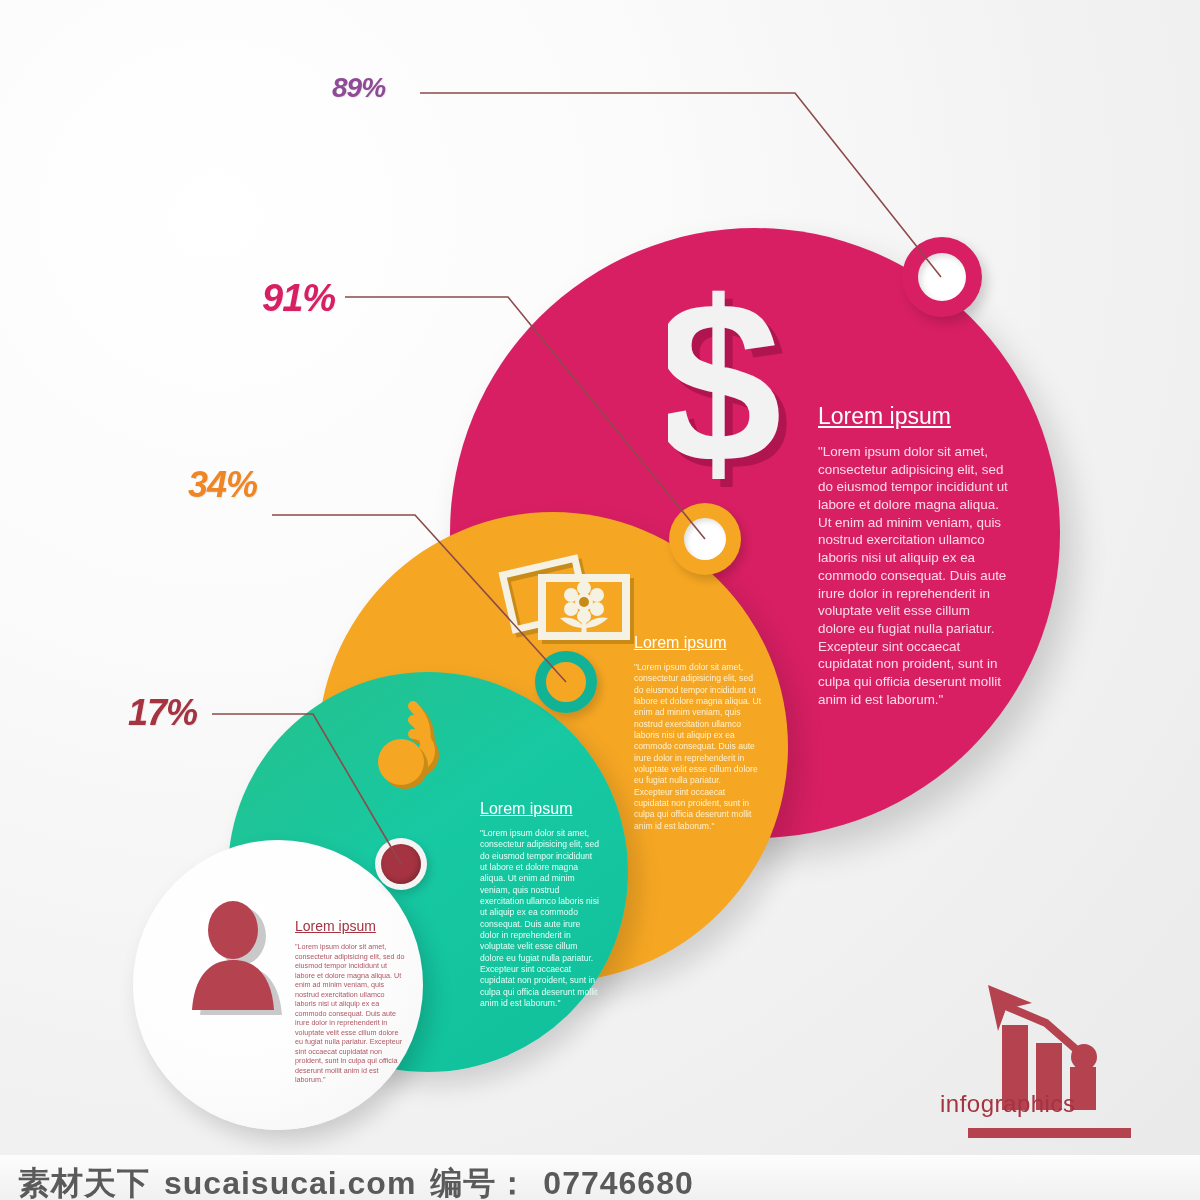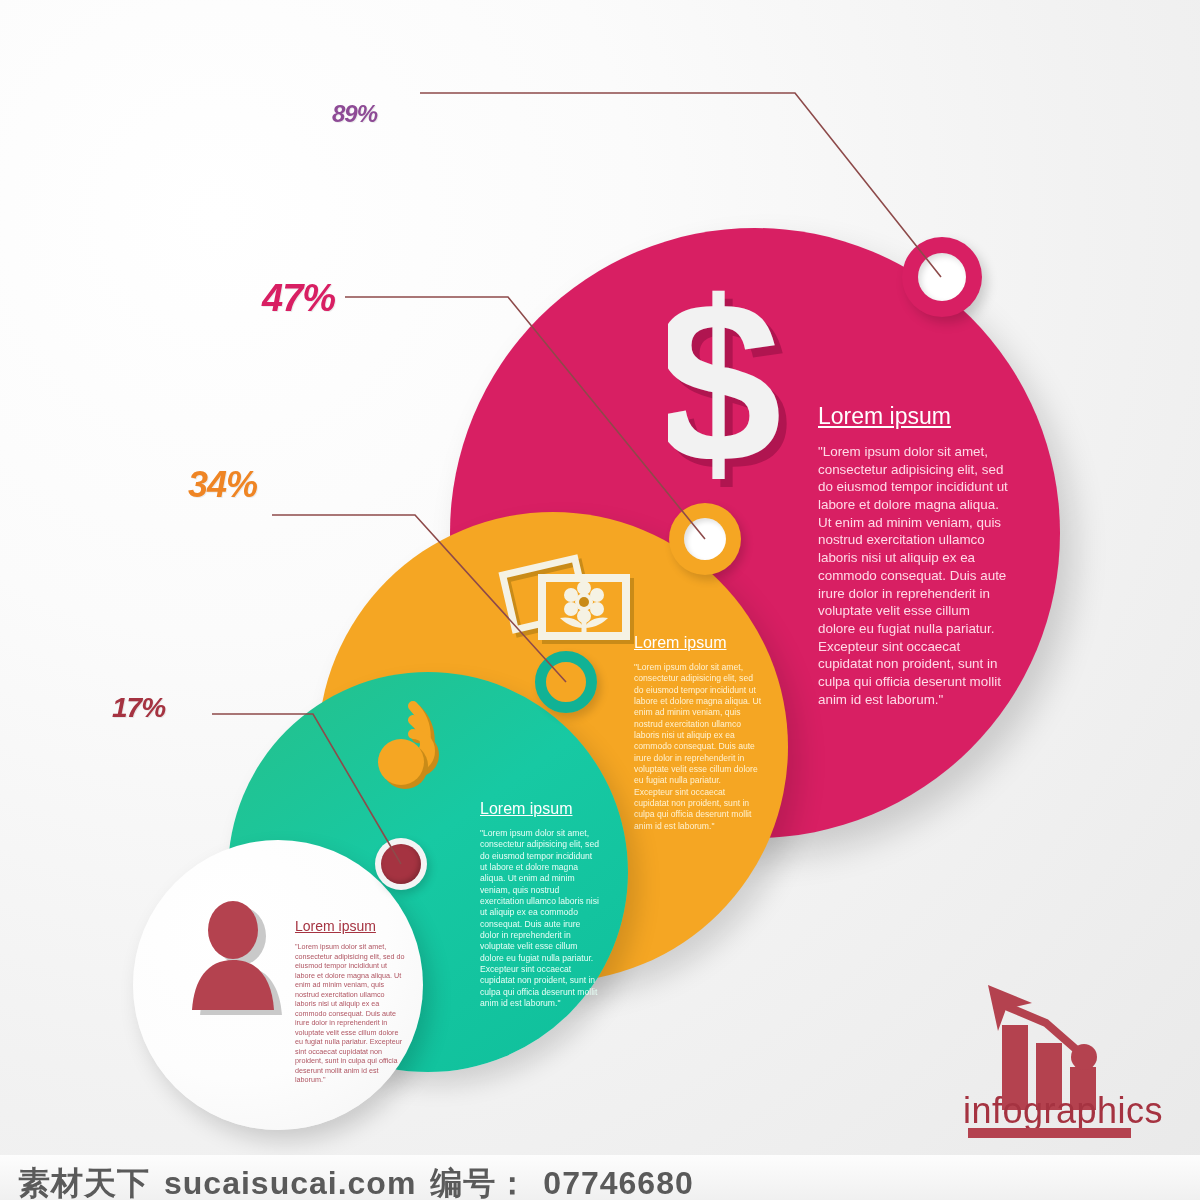--- a/index.html
+++ b/index.html
@@ -30,24 +30,24 @@
   
   .pct {
     position: absolute;
     font-weight: bold;
     font-style: italic;
     letter-spacing: -1px;
     z-index: 45;
     white-space: nowrap;
     text-shadow: 1px 1px 0 rgba(0,0,0,0.07);
   }
-  .pct-89 { left: 332px; top: 72px;  font-size: 24px; color: #8e4b96; margin-top: 28px; }
+  .pct-89 { left: 332px; top: 72px;  font-size: 28px; color: #8e4b96; }
   .pct-47 { left: 262px; top: 277px; font-size: 38px; color: #d81f63; }
   .pct-34 { left: 188px; top: 464px; font-size: 36px; color: #ef8524; }
-  .pct-17 { left: 112px; top: 692px; font-size: 28px; color: #a53341; }
+  .pct-17 { left: 128px; top: 692px; font-size: 36px; color: #a53341; }
 
   
   .bubble {
     position: absolute;
     border-radius: 50%;
   }
   .bubble .heading {
     position: absolute;
     font-weight: 400;
     white-space: nowrap;
@@ -202,22 +202,22 @@
 
   
   #logo {
     position: absolute;
     left: 960px; top: 975px;
     width: 175px; height: 155px;
     z-index: 35;
   }
   #logo-text {
     position: absolute;
-    left: 963px; top: 1090px;
-    font-size: 36px;
+    left: 940px; top: 1090px;
+    font-size: 24px;
     letter-spacing: 0.5px;
     color: #a53341;
     z-index: 35;
     white-space: nowrap;
   }
   #logo-rule {
     position: absolute;
     left: 968px; top: 1128px;
     width: 163px; height: 10px;
     background: #b4424f;
@@ -253,21 +253,21 @@
     <polyline points="420,93 795,93 941,277" fill="none" stroke="#8d4a4a" stroke-width="1.6"></polyline>
 
     <polyline points="345,297 508,297 705,539" fill="none" stroke="#8d4a4a" stroke-width="1.6"></polyline>
 
     <polyline points="272,515 415,515 566,682" fill="none" stroke="#8d4a4a" stroke-width="1.6"></polyline>
 
     <polyline points="212,714 313,714 401,864" fill="none" stroke="#8d4a4a" stroke-width="1.6"></polyline>
   </svg>
 
   <div class="pct pct-89">89%</div>
-  <div class="pct pct-47">47%</div>
+  <div class="pct pct-47">91%</div>
   <div class="pct pct-34">34%</div>
   <div class="pct pct-17">17%</div>
 
   <div class="bubble" id="bubble-pink">
     <div class="heading">Lorem ipsum</div>
     <div class="body">"Lorem ipsum dolor sit amet, consectetur adipisicing elit, sed do eiusmod tempor incididunt ut labore et dolore magna aliqua. Ut enim ad minim veniam, quis nostrud exercitation ullamco laboris nisi ut aliquip ex ea commodo consequat. Duis aute irure dolor in reprehenderit in voluptate velit esse cillum dolore eu fugiat nulla pariatur. Excepteur sint occaecat cupidatat non proident, sunt in culpa qui officia deserunt mollit anim id est laborum."</div>
   </div>
 
   <div class="icon-wrap" id="icon-dollar">
     <svg width="120" height="215" viewBox="0 0 120 215">

